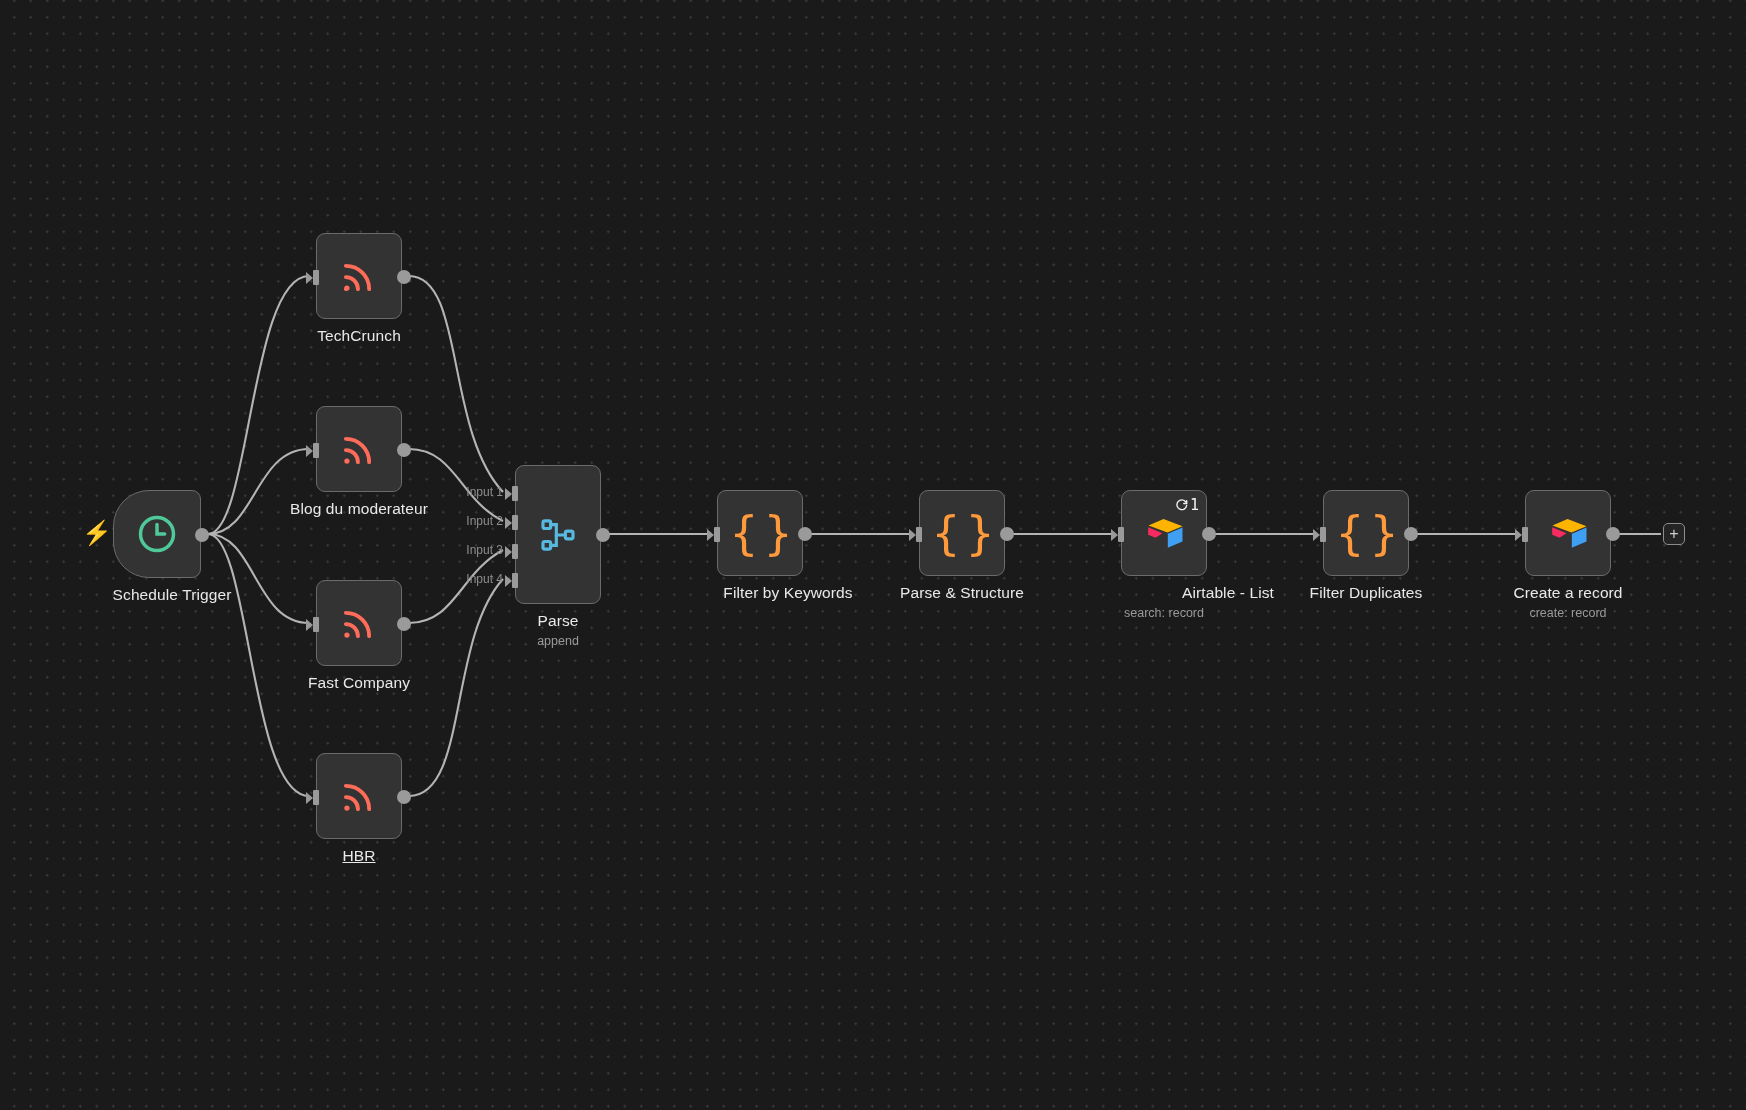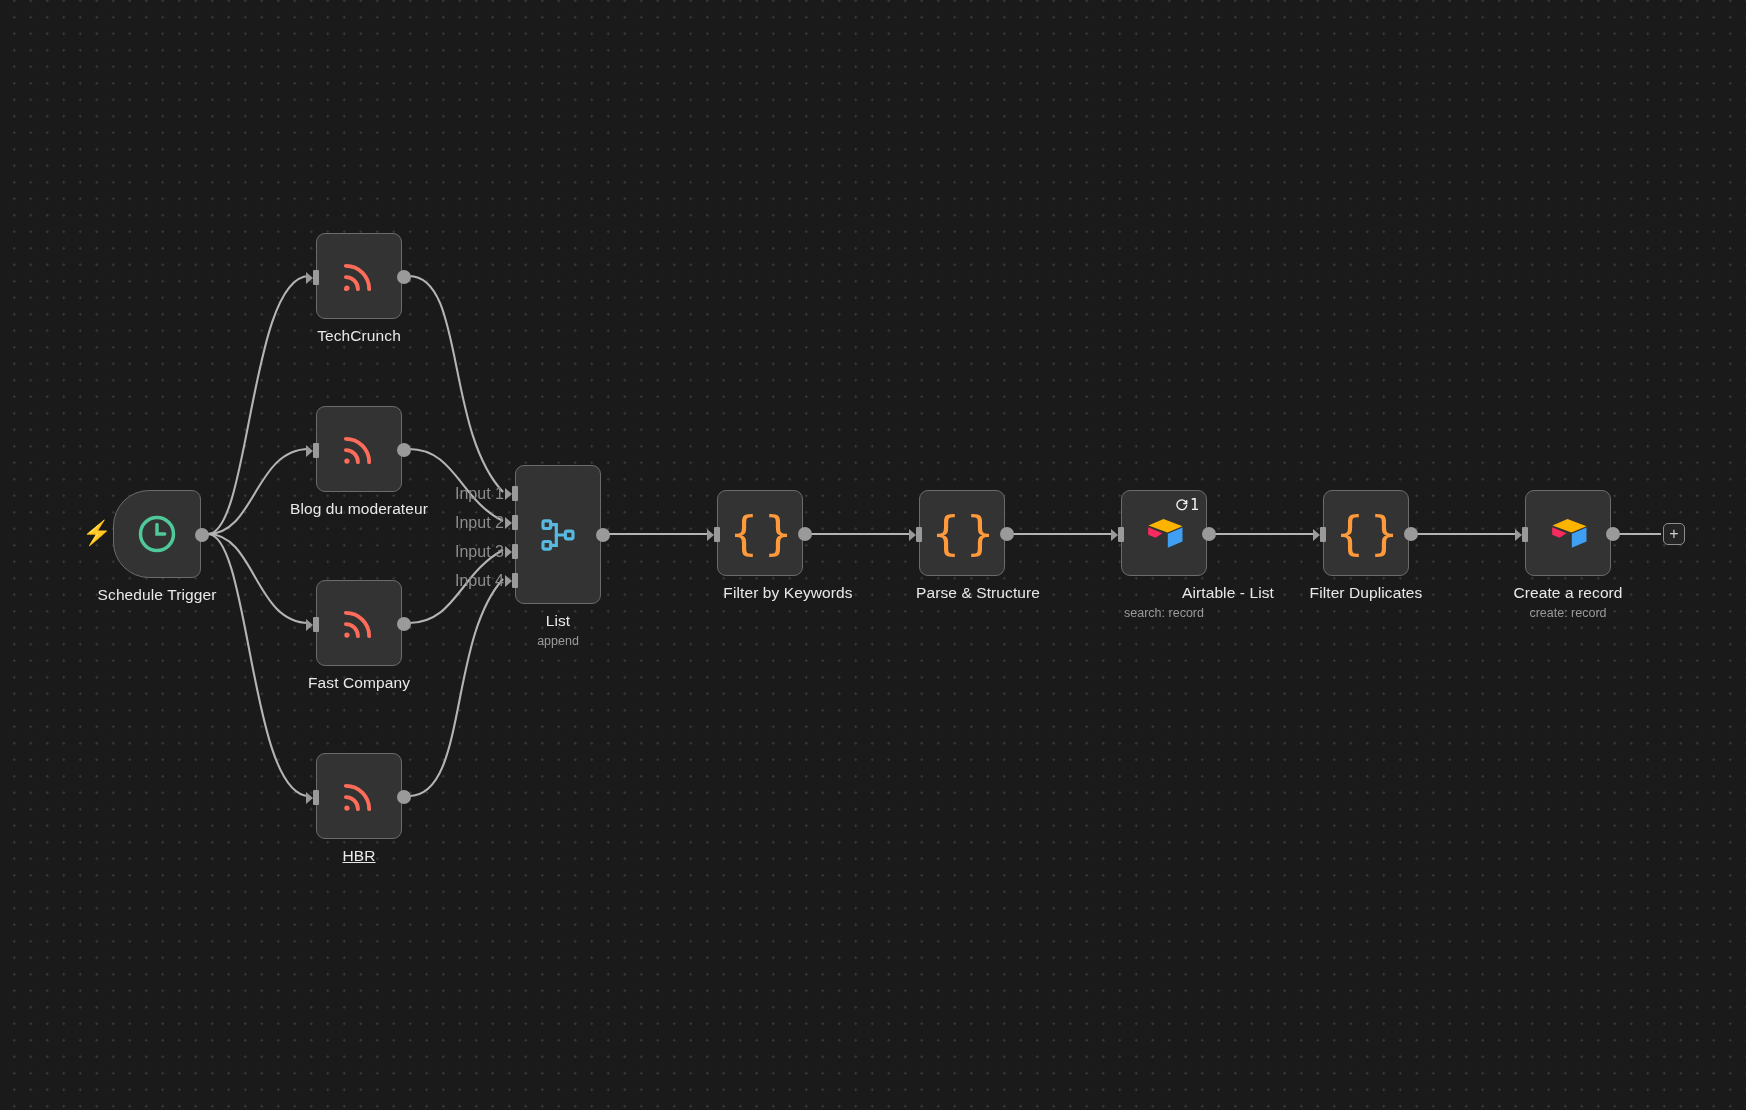--- a/index.html
+++ b/index.html
@@ -83,21 +83,21 @@
   }
   .port-in .bar {
     width: 6px; height: 15px;
     background: #9a9a9a;
     border-radius: 1px;
   }
 
   .input-label {
     position: absolute;
     color: #8d8d8d;
-    font-size: 16px;
+    font-size: 12px;
     white-space: nowrap;
     text-align: right;
   }
 
   
   .icon-wrap {
     display: flex;
     align-items: center;
     justify-content: center;
     width: 100%; height: 100%;
@@ -173,21 +173,21 @@
 
   <div class="node trigger" style="left:113px; top:490px; width:88px; height:88px;">
     <span class="icon-wrap">
       <svg width="44" height="44" viewBox="0 0 24 24" fill="none" stroke="#4fc99a" stroke-width="1.9" stroke-linecap="round">
         <circle cx="12" cy="12" r="9"></circle>
         <path d="M12 6.8 V12 H16.2"></path>
       </svg>
     </span>
     <div class="port-out" style="left:81px; top:37px;"></div>
   </div>
-  <div class="node-label" style="left:157px; top:586px;">Schedule Trigger</div>
+  <div class="node-label" style="left:172px; top:586px;">Schedule Trigger</div>
 
   <div class="node" style="left:316px; top:233px; width:86px; height:86px;">
     <span class="icon-wrap">
       <svg width="42" height="42" viewBox="0 0 24 24" fill="none" stroke="#ff6d5a" stroke-width="2.2" stroke-linecap="round">
         <path d="M4.5 19.5 A0.1 0.1 0 0 0 4.6 19.5"></path>
         <circle cx="5.1" cy="18.9" r="1.5" fill="#ff6d5a" stroke="none"></circle>
         <path d="M4.5 12.6 A6.9 6.9 0 0 1 11.4 19.5"></path>
         <path d="M4.5 6.2 A13.3 13.3 0 0 1 17.8 19.5"></path>
       </svg>
     </span>
@@ -273,21 +273,21 @@
     <div class="port-in" style="left:-11px; top:78px;">
       <span class="arrow"></span>
         <span class="bar"></span>
     </div>
     <div class="port-in" style="left:-11px; top:107px;">
       <span class="arrow"></span>
         <span class="bar"></span>
     </div>
     <div class="port-out" style="left:80px; top:62px;"></div>
   </div>
-  <div class="node-label" style="left:558px; top:612px;">List</div>
+  <div class="node-label" style="left:558px; top:612px;">Parse</div>
   <div class="node-sub" style="left:558px; top:634px;">append</div>
 
   <div class="node" style="left:717px; top:490px; width:86px; height:86px;">
     <span class="icon-wrap">
       <span class="brace">{ }</span>
     </span>
     <div class="port-in" style="left:-11px; top:36px;">
       <span class="arrow"></span>
         <span class="bar"></span>
     </div>
@@ -298,21 +298,21 @@
   <div class="node" style="left:919px; top:490px; width:86px; height:86px;">
     <span class="icon-wrap">
       <span class="brace">{ }</span>
     </span>
     <div class="port-in" style="left:-11px; top:36px;">
       <span class="arrow"></span>
         <span class="bar"></span>
     </div>
     <div class="port-out" style="left:80px; top:36px;"></div>
   </div>
-  <div class="node-label" style="left:962px; top:584px;margin-left:16px;">Parse &amp; Structure</div>
+  <div class="node-label" style="left:962px; top:584px;">Parse &amp; Structure</div>
 
   <div class="node" style="left:1121px; top:490px; width:86px; height:86px;">
     <div class="retry-badge">
       <svg width="13" height="13" viewBox="0 0 24 24" fill="none" stroke="#f2f2f2" stroke-width="2.6" stroke-linecap="round">
         <path d="M20 5.5 A9 9 0 1 0 21.5 12"></path>
         <path d="M21.6 3 V8.4 H16.2"></path>
       </svg>
       <span>1</span>
     </div>
     <span class="icon-wrap">

